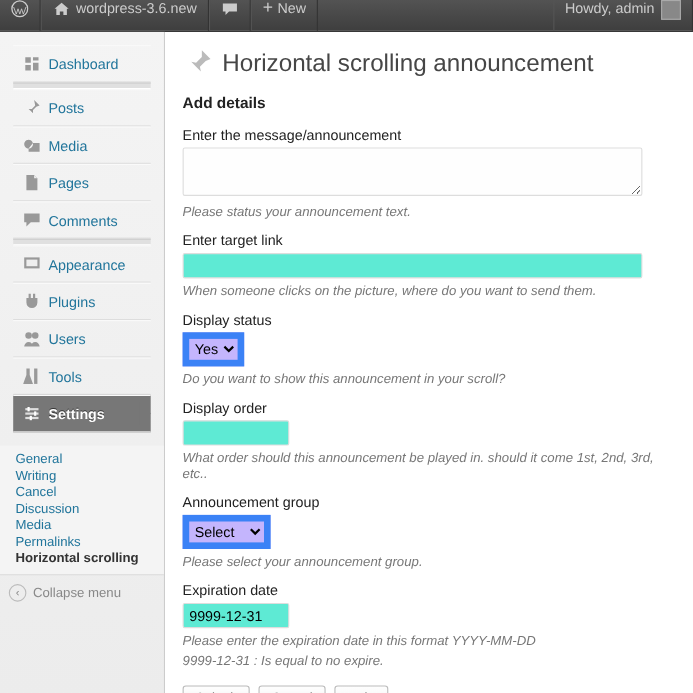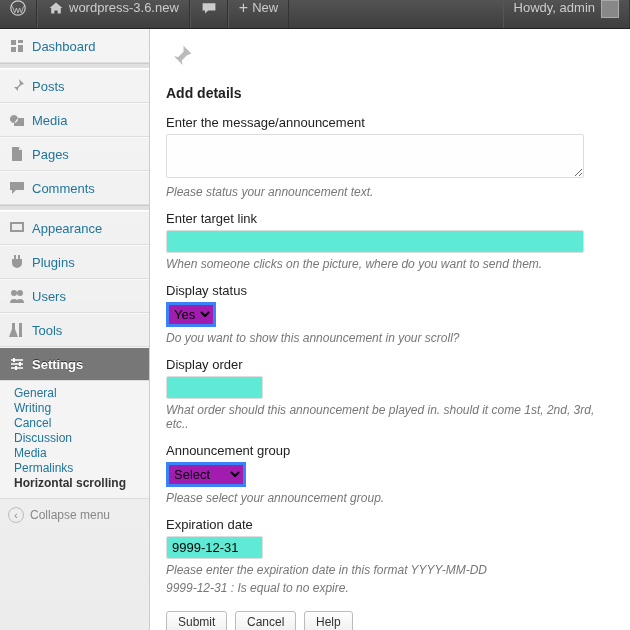--- a/index.html
+++ b/index.html
@@ -8,21 +8,21 @@
 .adminbar{height:28px;background:#464646;background:linear-gradient(#535353,#3e3e3e);color:#ccc;display:flex;align-items:center;font-size:13px;border-bottom:1px solid #222}
 .adminbar .ab-item{display:flex;align-items:flex-start;padding:0 10px;height:28px;color:#ccc;text-decoration:none;border-left:1px solid #555;border-right:1px solid #333}
 .adminbar .ab-item:first-child{border-left:none}
 .adminbar .spacer{flex:1}
 .adminbar svg{width:16px;height:16px;fill:#ccc}
 .adminbar .plus{font-size:16px;margin-right:4px;line-height:1}
 .adminbar .avatar{width:16px;height:16px;background:#888;border:1px solid #aaa;margin-left:6px}
 
 .wrap{display:flex;height:602px}
 .sidebar{width:149px;background:#eee;border-right:1px solid #ccc;background:linear-gradient(#f4f4f4,#ececec);overflow:hidden}
-.menu{list-style:none;margin:0;padding:0}
+.menu{list-style:none;margin:0;padding:12px}
 .menu li{border-bottom:1px solid #ddd;border-top:1px solid #fafafa}
 .menu a{display:flex;align-items:center;padding:7px 8px;color:#21759b;text-decoration:none;font-size:13px}
 .menu a .mi{width:18px;height:18px;margin-right:6px;display:inline-flex;align-items:center;justify-content:center;color:#888}
 .menu li.sep{height:4px;background:#e0e0e0;border-top:1px solid #ccc;border-bottom:1px solid #fff;padding:0}
 .menu li.current{background:#777;position:relative}
 .menu li.current a{color:#fff;font-weight:bold;text-shadow:0 -1px 0 #333}
 .menu li.current .mi{color:#ddd}
 .menu li.current::after{content:"";position:absolute;right:-10px;top:50%;margin-top:-10px;border:10px solid transparent;border-left-color:#777}
 .submenu{list-style:none;margin:0;padding:4px 0 8px 0;background:#f4f4f4}
 .submenu li{border:none}
@@ -35,21 +35,21 @@
 h2.page-title{font-size:22px;font-weight:normal;color:#464646;margin:4px 0 14px 0;display:flex;align-items:center}
 h2.page-title .pin{width:28px;height:28px;margin-right:8px;color:#888}
 h3.section{font-size:14px;margin:0 0 14px 0;color:#222}
 .field{margin-bottom:12px}
 .field label{display:block;margin-bottom:4px;color:#222;font-size:13px}
 .hint{color:#777;font-style:italic;font-size:12px;margin-top:4px}
 textarea.msg{width:408px;height:34px;border:1px solid #ddd;border-radius:2px;resize:both;padding:4px;font-family:inherit;background:#fefefe}
 input.txt{border:1px solid #ddd;border-radius:2px;padding:3px 5px;font-family:inherit;font-size:13px;background:#5eead4}
 input.full{width:406px}
 input.sm{width:85px}
-select{border:3px solid #3b82f6;background:#a21caf;font-size:13px;padding:1px}
+select{border:6px solid #3b82f6;background:#c4b5fd;font-size:13px;padding:1px}
 .buttons{margin-top:16px}
 .btn{display:inline-block;padding:3px 11px;border:1px solid #bbb;border-radius:3px;background:linear-gradient(#fefefe,#f0f0f0);color:#333;font-size:12px;cursor:pointer;margin-right:4px}
 </style>
 </head>
 <body>
 
 <div class="adminbar">
   <a class="ab-item">
     <svg viewBox="0 0 20 20">
         <circle cx="10" cy="10" r="9" fill="none" stroke="#ccc" stroke-width="1.5"></circle>
@@ -209,20 +209,21 @@
     </div>
   </div>
 
   <div class="content">
     <h2 class="page-title">
       <span class="pin">
         <svg width="28" height="28" viewBox="0 0 32 32">
             <path fill="#bbb" d="M20 3l9 9-5 2-6 6 1 5-5-5-9 9 9-9-5-5 5 1 6-6z"></path>
           </svg>
       </span>
+      <span>Horizontal scrolling announcement</span>
     </h2>
     <h3 class="section">Add details</h3>
 
     <div class="field">
       <label>Enter the message/announcement</label>
       <textarea class="msg" style=""></textarea>
       <div class="hint">Please status your announcement text.</div>
     </div>
 
     <div class="field">

